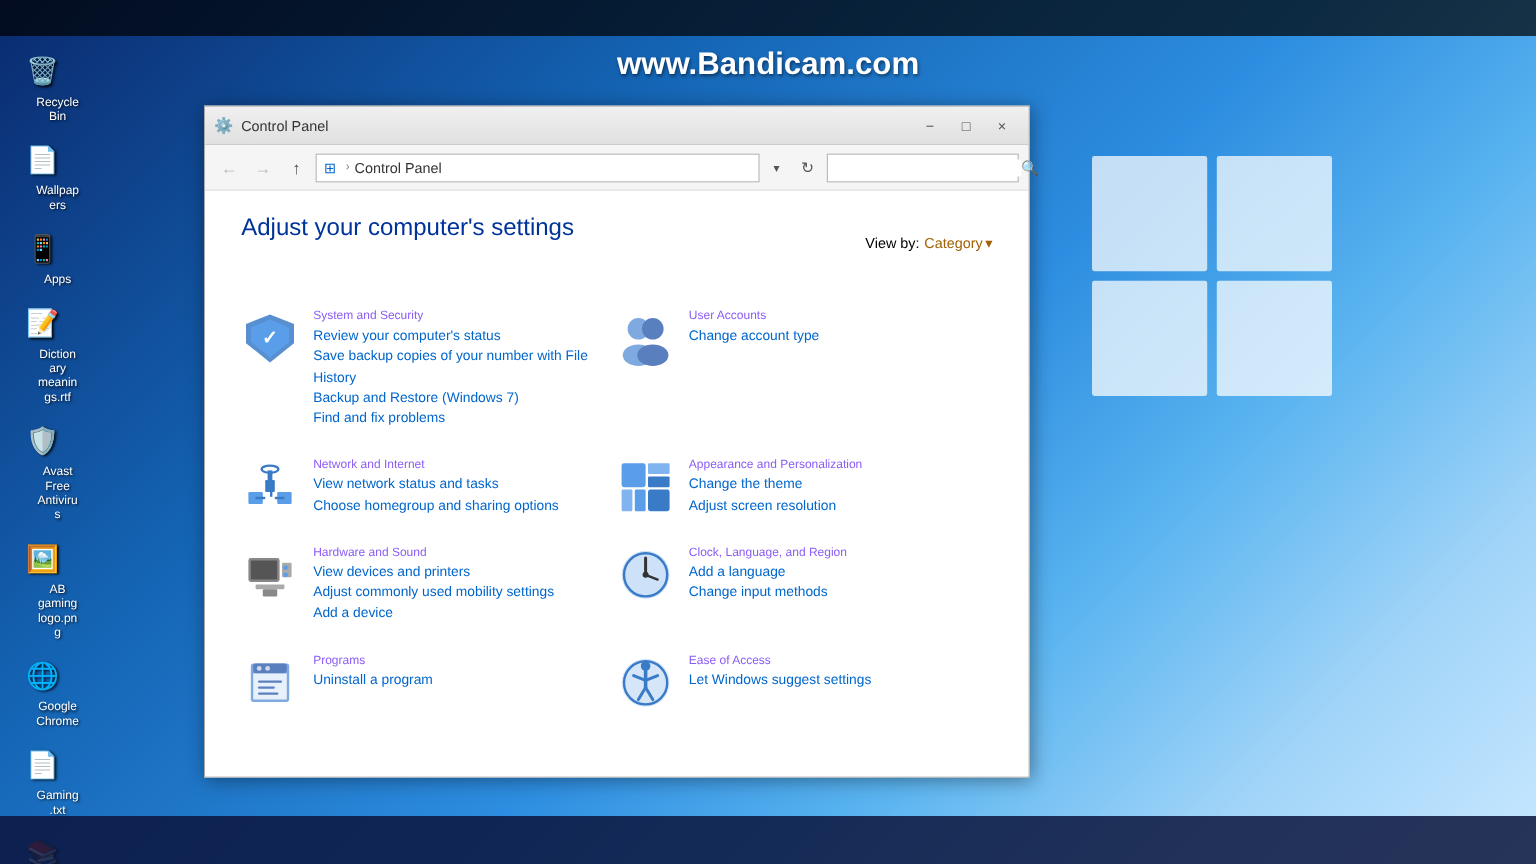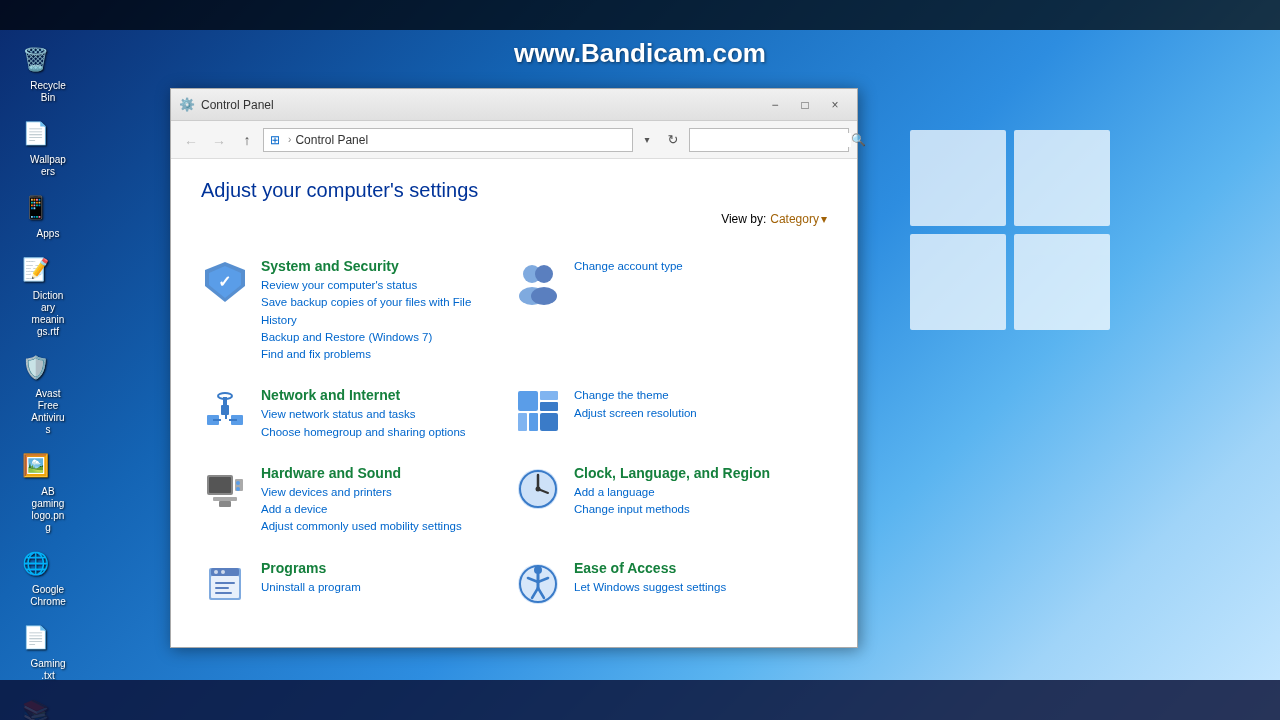--- a/index.html
+++ b/index.html
@@ -286,24 +286,24 @@
       flex-shrink: 0;
       display: flex;
       align-items: center;
       justify-content: center;
       font-size: 32px;
     }
 
     .cat-content { flex: 1; }
 
     .cat-title {
-      font-size: 14px;
-      color: #15803d;
-      cursor: pointer;
-      font-weight: bold;
+      font-size: 10px;
+      color: #8b5cf6;
+      cursor: pointer;
+      font-weight: normal;
       margin-bottom: 3px;
     }
 
     .cat-link {
       font-size: 11.5px;
       color: #0066cc;
       cursor: pointer;
       display: block;
       line-height: 1.5;
     }
@@ -424,21 +424,21 @@
     <button class="address-dropdown">▾</button>
     <button class="refresh-btn">↻</button>
 
     <div class="search-box">
       <input class="search-input" type="text" placeholder="" style="">
       <span class="search-icon">🔍</span>
     </div>
   </div>
 
   <div class="content">
-    <div style="display:flex; justify-content:space-between; align-items:flex-end; margin-bottom:20px;gap:21px;">
+    <div style="display:flex; justify-content:space-between; align-items:center; margin-bottom:20px;gap:21px;">
       <h1 class="page-title">Adjust your computer's settings</h1>
       <div style="display:flex; align-items:center; gap:4px; font-size:12px;">
         <span>View by:</span>
         <button style="background:none;border:none;color:#a16207;cursor:pointer;font-size:12px;display:flex;align-items:center;gap:2px;">
           <span>Category</span>
           <span>▾</span>
         </button>
       </div>
     </div>
 
@@ -448,36 +448,37 @@
         <div class="cat-icon">
           <svg width="48" height="48" viewBox="0 0 48 48">
             <polygon points="24,4 44,12 44,28 24,44 4,28 4,12" fill="#3a7bc8" opacity="0.85"></polygon>
             <polygon points="24,8 40,15 40,27 24,40 8,27 8,15" fill="#5a9de8"></polygon>
             <text x="24" y="29" text-anchor="middle" font-size="16" fill="white" font-weight="bold">✓</text>
           </svg>
         </div>
         <div class="cat-content">
           <div class="cat-title">System and Security</div>
           <a class="cat-link">Review your computer's status</a>
-          <a class="cat-link">Save backup copies of your files with File History</a>
+          <a class="cat-link">Save backup copies of your number with File History</a>
           <a class="cat-link">Backup and Restore (Windows 7)</a>
           <a class="cat-link">Find and fix problems</a>
         </div>
       </div>
 
       <div class="category-item">
         <div class="cat-icon">
           <svg width="48" height="48" viewBox="0 0 48 48">
             <circle cx="18" cy="16" r="9" fill="#7faadf"></circle>
             <circle cx="30" cy="16" r="9" fill="#5a7fbf"></circle>
             <ellipse cx="18" cy="38" rx="13" ry="9" fill="#7faadf"></ellipse>
             <ellipse cx="30" cy="38" rx="13" ry="9" fill="#5a7fbf"></ellipse>
           </svg>
         </div>
         <div class="cat-content">
+          <div class="cat-title">User Accounts</div>
           <a class="cat-link">Change account type</a>
         </div>
       </div>
 
       <div class="category-item">
         <div class="cat-icon">
           <svg width="48" height="48" viewBox="0 0 48 48">
             <rect x="6" y="28" width="12" height="10" rx="1" fill="#5a9de8"></rect>
             <rect x="20" y="18" width="8" height="10" rx="1" fill="#3a7bc8"></rect>
             <rect x="30" y="28" width="12" height="10" rx="1" fill="#5a9de8"></rect>
@@ -500,42 +501,43 @@
           <svg width="48" height="48" viewBox="0 0 48 48">
             <rect x="4" y="4" width="20" height="20" rx="2" fill="#5a9de8"></rect>
             <rect x="26" y="4" width="18" height="9" rx="1" fill="#80b4f0"></rect>
             <rect x="26" y="15" width="18" height="9" rx="1" fill="#3a7bc8"></rect>
             <rect x="4" y="26" width="9" height="18" rx="1" fill="#80b4f0"></rect>
             <rect x="15" y="26" width="9" height="18" rx="1" fill="#5a9de8"></rect>
             <rect x="26" y="26" width="18" height="18" rx="2" fill="#3a7bc8"></rect>
           </svg>
         </div>
         <div class="cat-content">
+          <div class="cat-title">Appearance and Personalization</div>
           <a class="cat-link">Change the theme</a>
           <a class="cat-link">Adjust screen resolution</a>
         </div>
       </div>
 
       <div class="category-item">
         <div class="cat-icon">
           <svg width="48" height="48" viewBox="0 0 48 48">
             <rect x="6" y="10" width="26" height="20" rx="2" fill="#888"></rect>
             <rect x="8" y="12" width="22" height="16" rx="1" fill="#555"></rect>
             <rect x="34" y="14" width="8" height="12" rx="1" fill="#aaa"></rect>
             <rect x="12" y="32" width="24" height="4" rx="1" fill="#aaa"></rect>
             <rect x="18" y="36" width="12" height="6" rx="1" fill="#888"></rect>
             <circle cx="37" cy="18" r="2" fill="#5a9de8"></circle>
             <circle cx="37" cy="24" r="2" fill="#5a9de8"></circle>
           </svg>
         </div>
         <div class="cat-content">
           <div class="cat-title">Hardware and Sound</div>
           <a class="cat-link">View devices and printers</a>
+          <a class="cat-link">Adjust commonly used mobility settings</a>
           <a class="cat-link">Add a device</a>
-          <a class="cat-link">Adjust commonly used mobility settings</a>
         </div>
       </div>
 
       <div class="category-item">
         <div class="cat-icon">
           <svg width="48" height="48" viewBox="0 0 48 48">
             <circle cx="24" cy="24" r="20" fill="#5a9de8" opacity="0.3"></circle>
             <circle cx="24" cy="24" r="18" fill="none" stroke="#3a7bc8" stroke-width="2"></circle>
             <line x1="24" y1="24" x2="24" y2="10" stroke="#333" stroke-width="2.5" stroke-linecap="round"></line>
             <line x1="24" y1="24" x2="34" y2="28" stroke="#333" stroke-width="2" stroke-linecap="round"></line>

